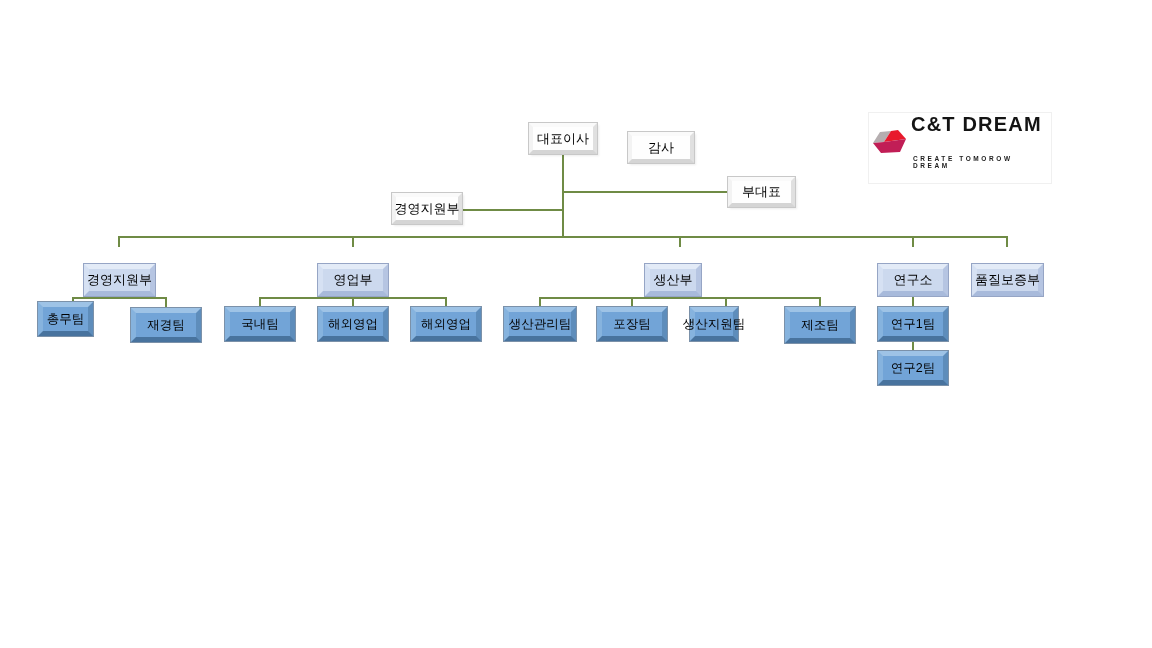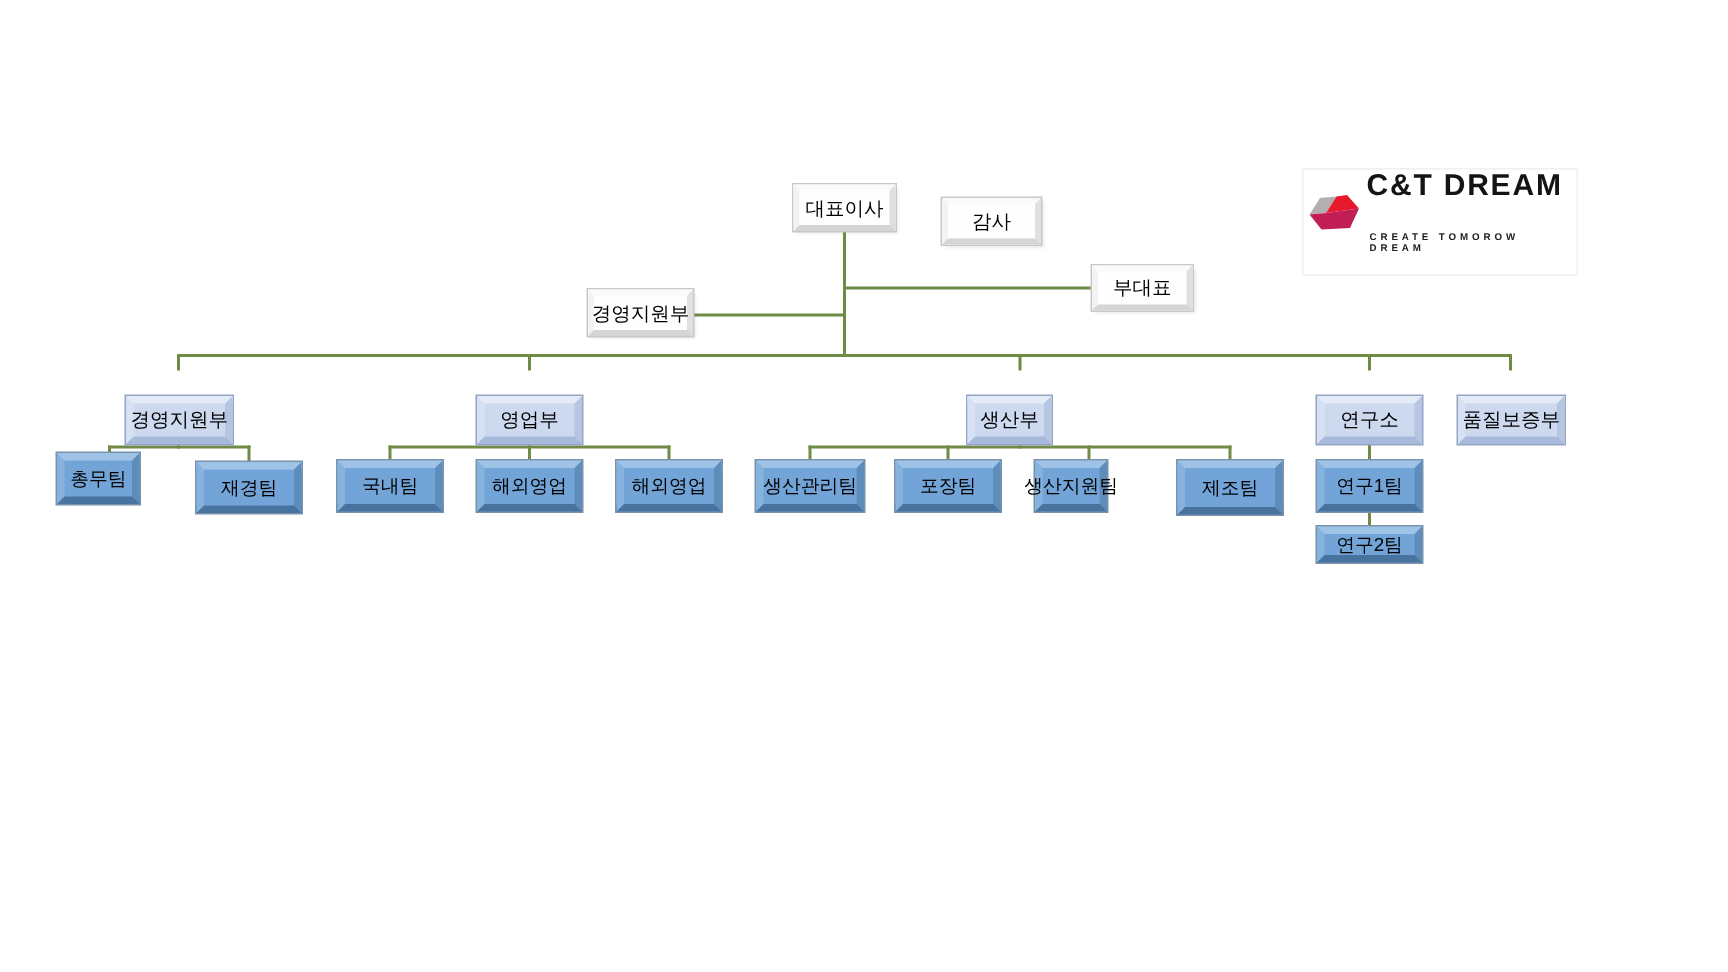--- a/index.html
+++ b/index.html
@@ -96,21 +96,21 @@
   <div class="node l3" style="left:38px;top:302px;width:55px;height:34px">총무팀</div>
   <div class="node l3" style="left:131px;top:308px;width:70px;height:34px">재경팀</div>
   <div class="node l3" style="left:225px;top:307px;width:70px;height:34px">국내팀</div>
   <div class="node l3" style="left:318px;top:307px;width:70px;height:34px">해외영업</div>
   <div class="node l3" style="left:411px;top:307px;width:70px;height:34px">해외영업</div>
   <div class="node l3" style="left:504px;top:307px;width:72px;height:34px">생산관리팀</div>
   <div class="node l3" style="left:597px;top:307px;width:70px;height:34px">포장팀</div>
   <div class="node l3" style="left:690px;top:307px;width:48px;height:34px">생산지원팀</div>
   <div class="node l3" style="left:785px;top:307px;width:70px;height:36px">제조팀</div>
   <div class="node l3" style="left:878px;top:307px;width:70px;height:34px">연구1팀</div>
-  <div class="node l3" style="left:878px;top:351px;width:70px;height:24px">연구2팀</div>
+  <div class="node l3" style="left:878px;top:351px;width:70px;height:34px">연구2팀</div>
 
   <div class="logo">
     <svg class="gem" width="38" height="32" viewBox="0 0 38 32">
       <polygon points="2,18 9,7 20,6 13,17" fill="#b5aeb0"></polygon>
       <polygon points="20,6 27,5 35,14 13,17" fill="#e8192c"></polygon>
       <polygon points="2,18 13,17 35,14 29,27 10,28" fill="#c11e56"></polygon>
     </svg>
     <div class="logo-title">C&amp;T DREAM</div>
     <div class="logo-tagline">CREATE TOMOROW DREAM</div>
   </div>

